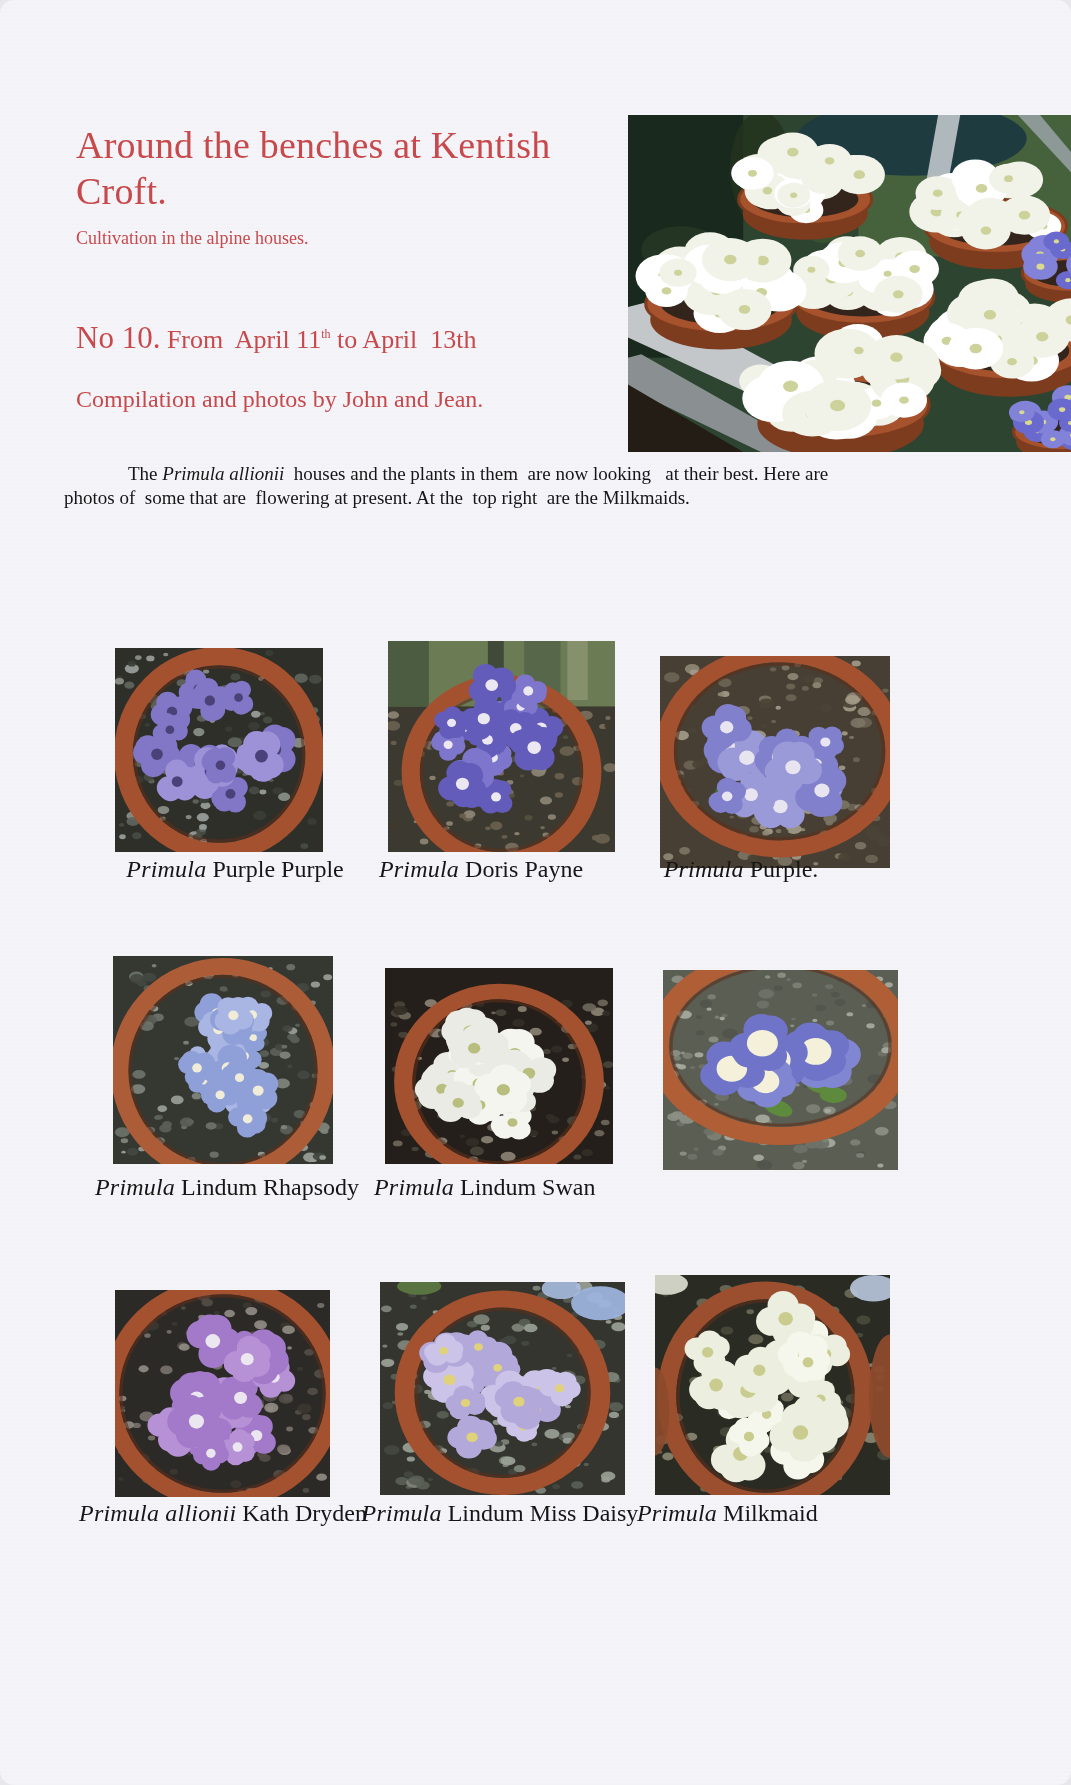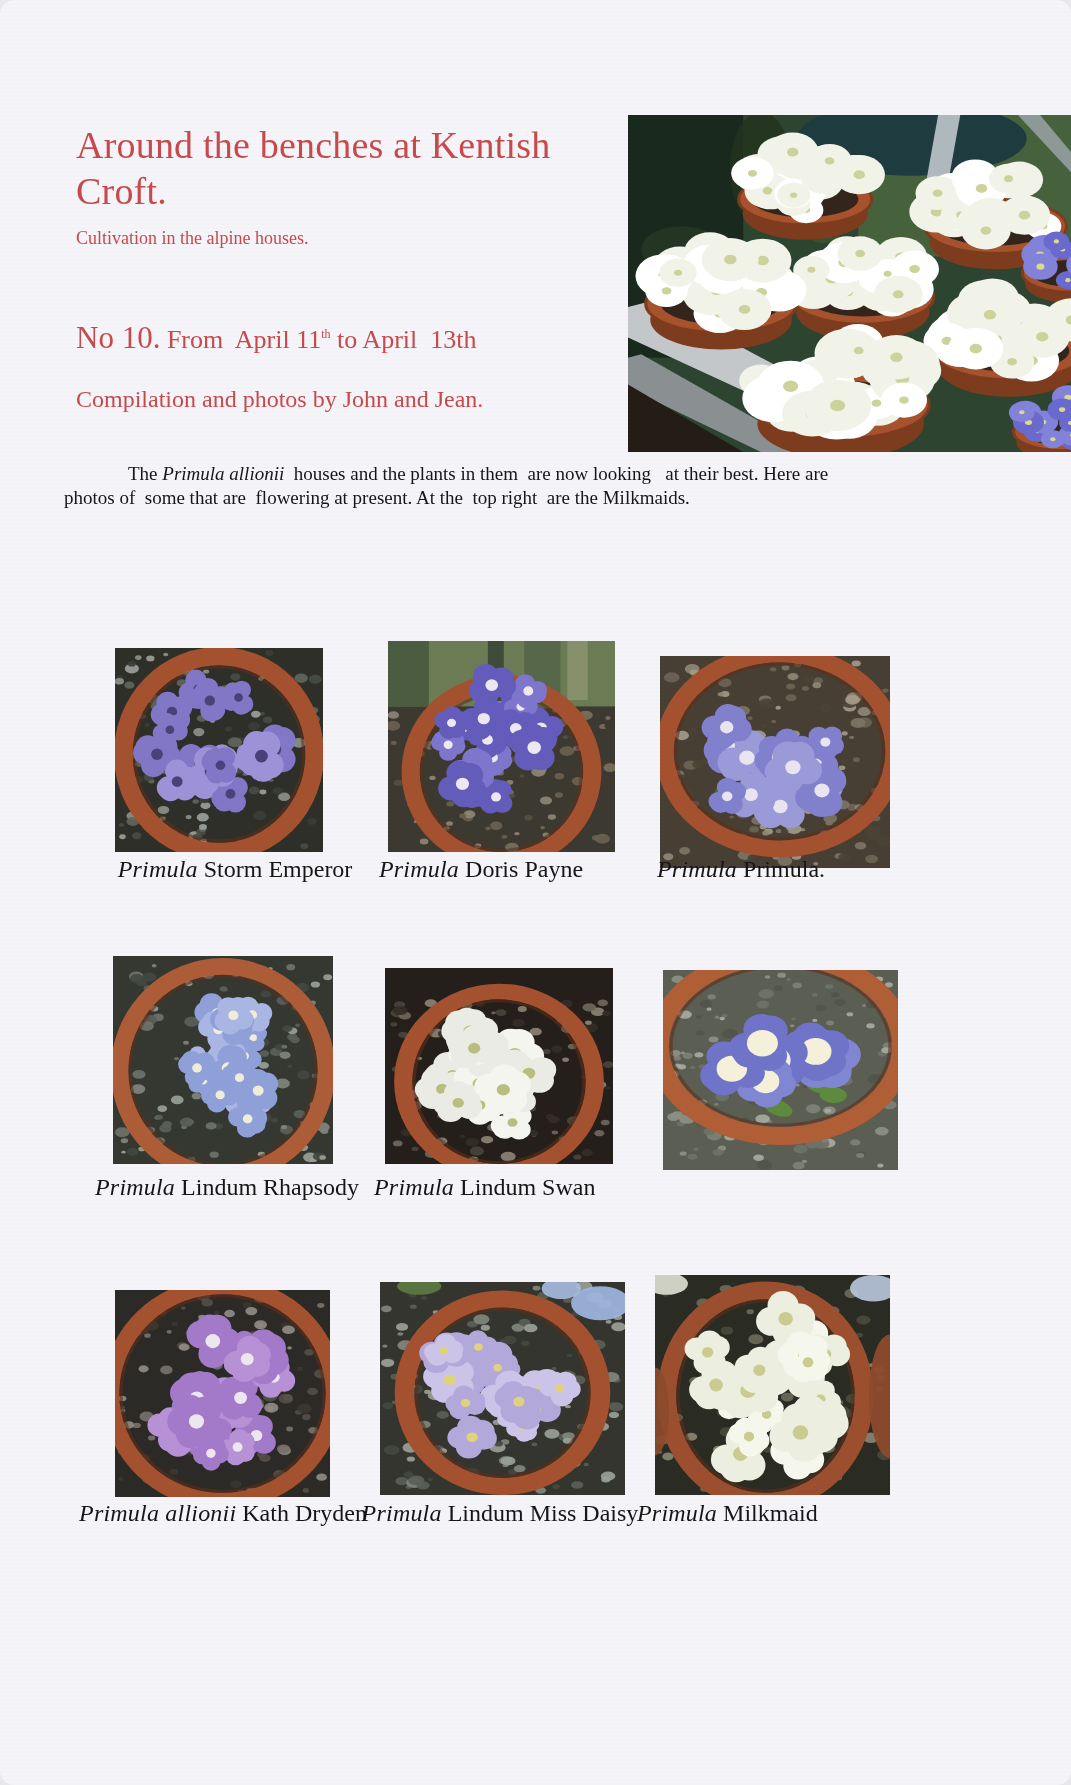--- a/index.html
+++ b/index.html
@@ -1160,23 +1160,23 @@
         <circle cx="57.8" cy="52.5" r="3.3" fill="#e8e4f0"></circle>
         <circle cx="34.2" cy="34.6" r="5.7" fill="#8080cc"></circle>
         <circle cx="26.8" cy="38.3" r="5.7" fill="#8080cc"></circle>
         <circle cx="23.8" cy="33.8" r="5.7" fill="#8080cc"></circle>
         <circle cx="29.5" cy="28.4" r="5.7" fill="#8080cc"></circle>
         <circle cx="31.8" cy="29.2" r="5.7" fill="#8080cc"></circle>
         <circle cx="29.0" cy="33.6" r="2.9" fill="#e8e4f0"></circle>
       </svg>
     </div>
 
-  <div class="caption" style="left:100px;top:856px;width:270px;"><i>Primula</i><span> Storm Emperor</span></div>
+  <div class="caption" style="left:100px;top:856px;width:270px;"><i>Primula</i><span> Purple Purple</span></div>
   <div class="caption" style="left:376px;top:856px;width:210px;"><i>Primula</i><span> Doris Payne</span></div>
-  <div class="caption" style="left:651px;top:856px;width:180px;"><i>Primula</i><span> Primula.</span></div>
+  <div class="caption" style="left:651px;top:856px;width:180px;"><i>Primula</i><span> Purple.</span></div>
 
   <div class="photo" style="left:113px;top:956px;width:220px;height:208px;">
       <svg viewBox="0 0 100 100" preserveAspectRatio="none" width="100%" height="100%">
         <rect width="100" height="100" fill="#343831"></rect>
         <ellipse cx="82.3" cy="17.3" rx="1.2" ry="0.9" fill="#6d736a" opacity="0.92"></ellipse>
         <ellipse cx="63.1" cy="49.6" rx="2.3" ry="1.6" fill="#5a6057" opacity="0.92"></ellipse>
         <ellipse cx="60.1" cy="74.8" rx="1.7" ry="1.2" fill="#7f857c" opacity="0.92"></ellipse>
         <ellipse cx="95.5" cy="82.3" rx="3.0" ry="2.2" fill="#7f857c" opacity="0.92"></ellipse>
         <ellipse cx="41.9" cy="61.8" rx="2.2" ry="1.6" fill="#99a096" opacity="0.92"></ellipse>
         <ellipse cx="49.8" cy="33.2" rx="3.2" ry="2.3" fill="#7f857c" opacity="0.92"></ellipse>

